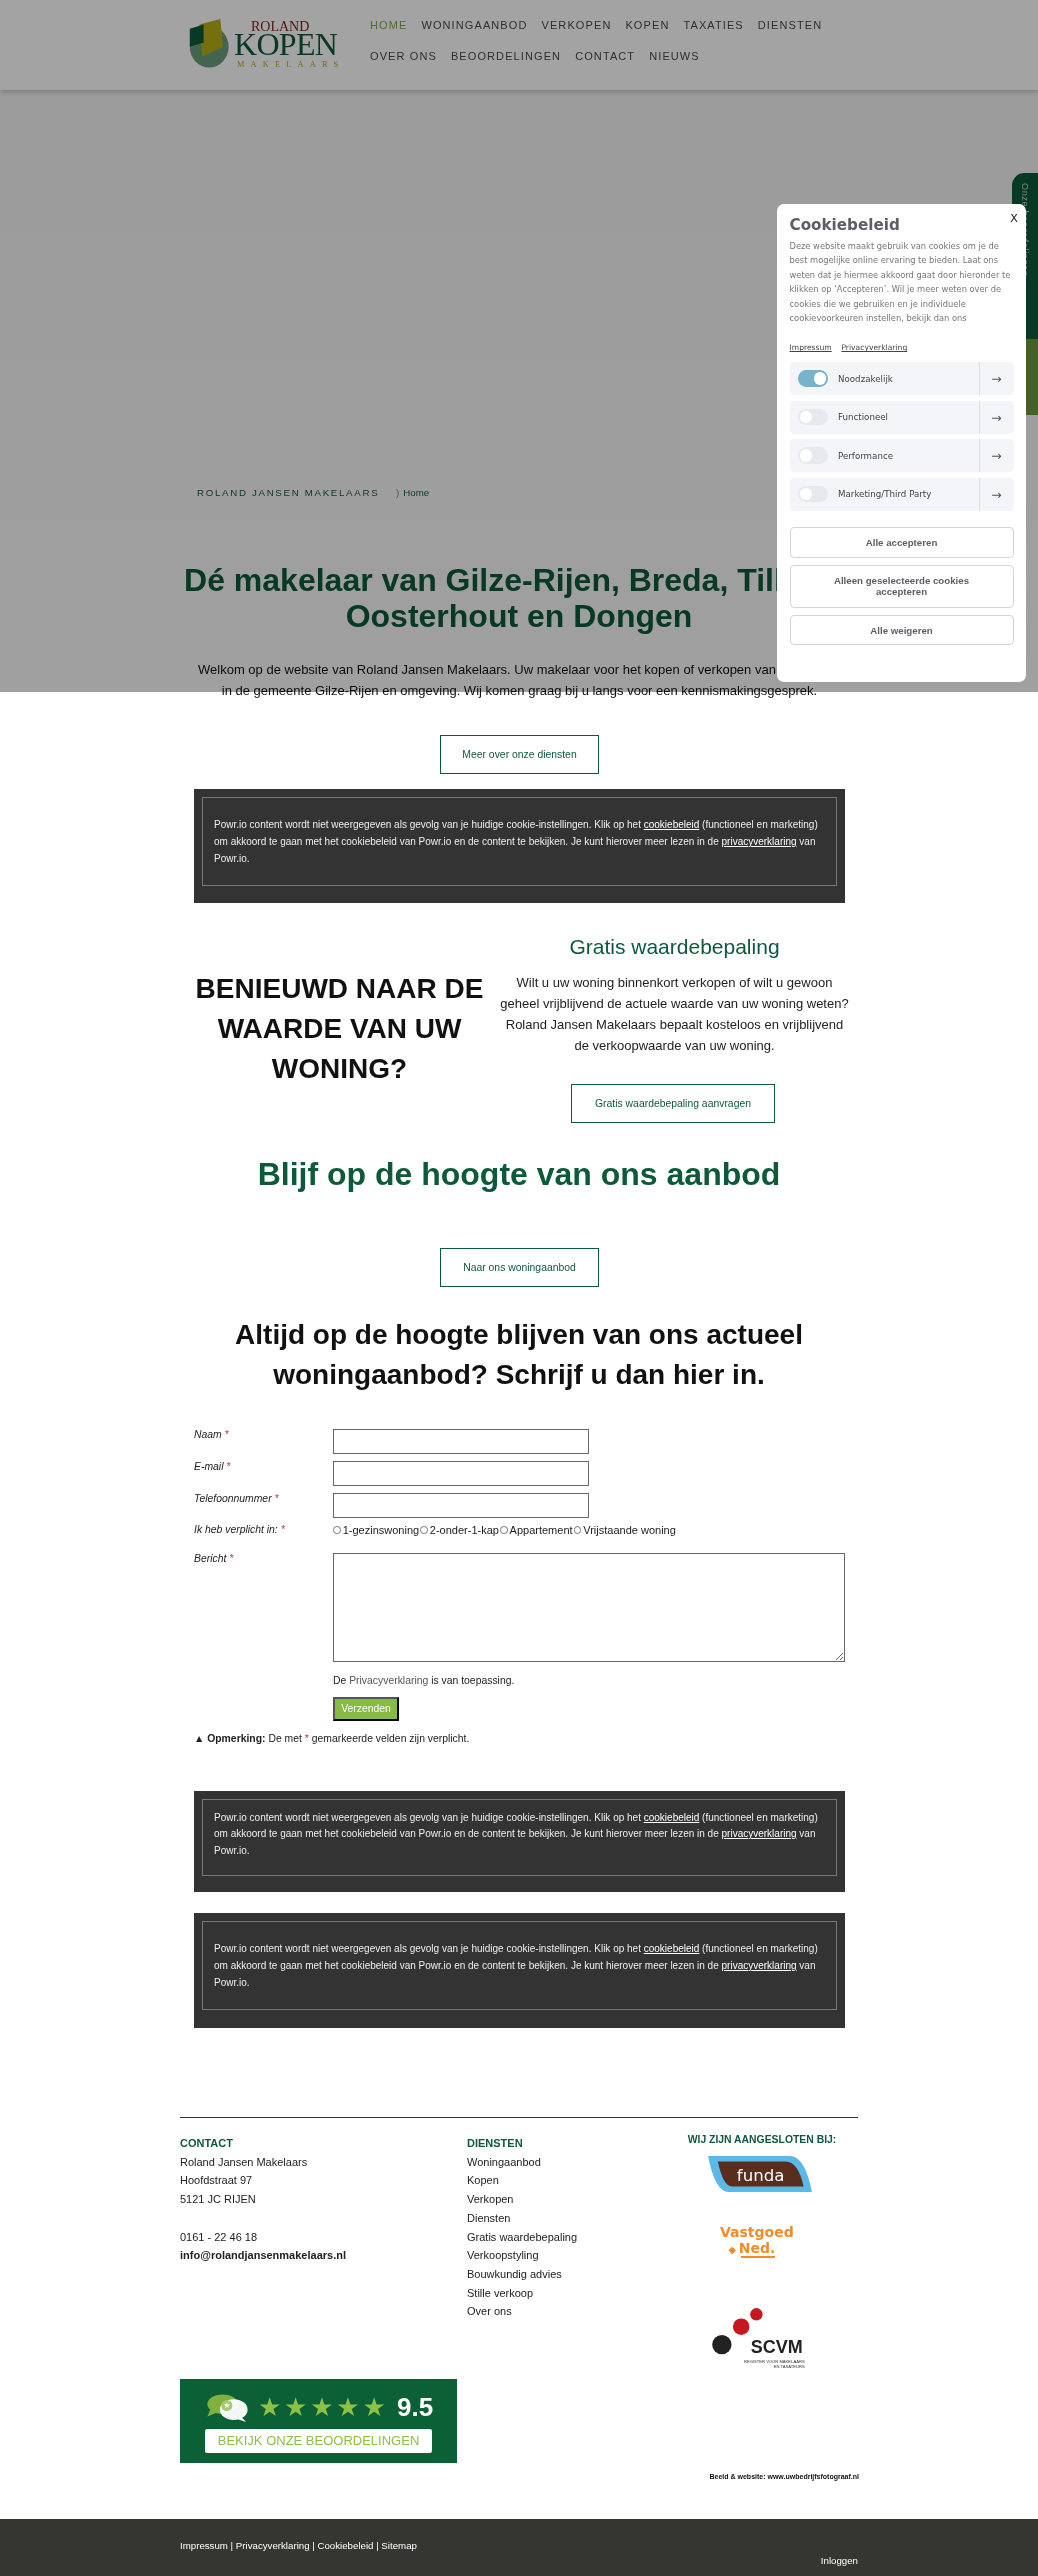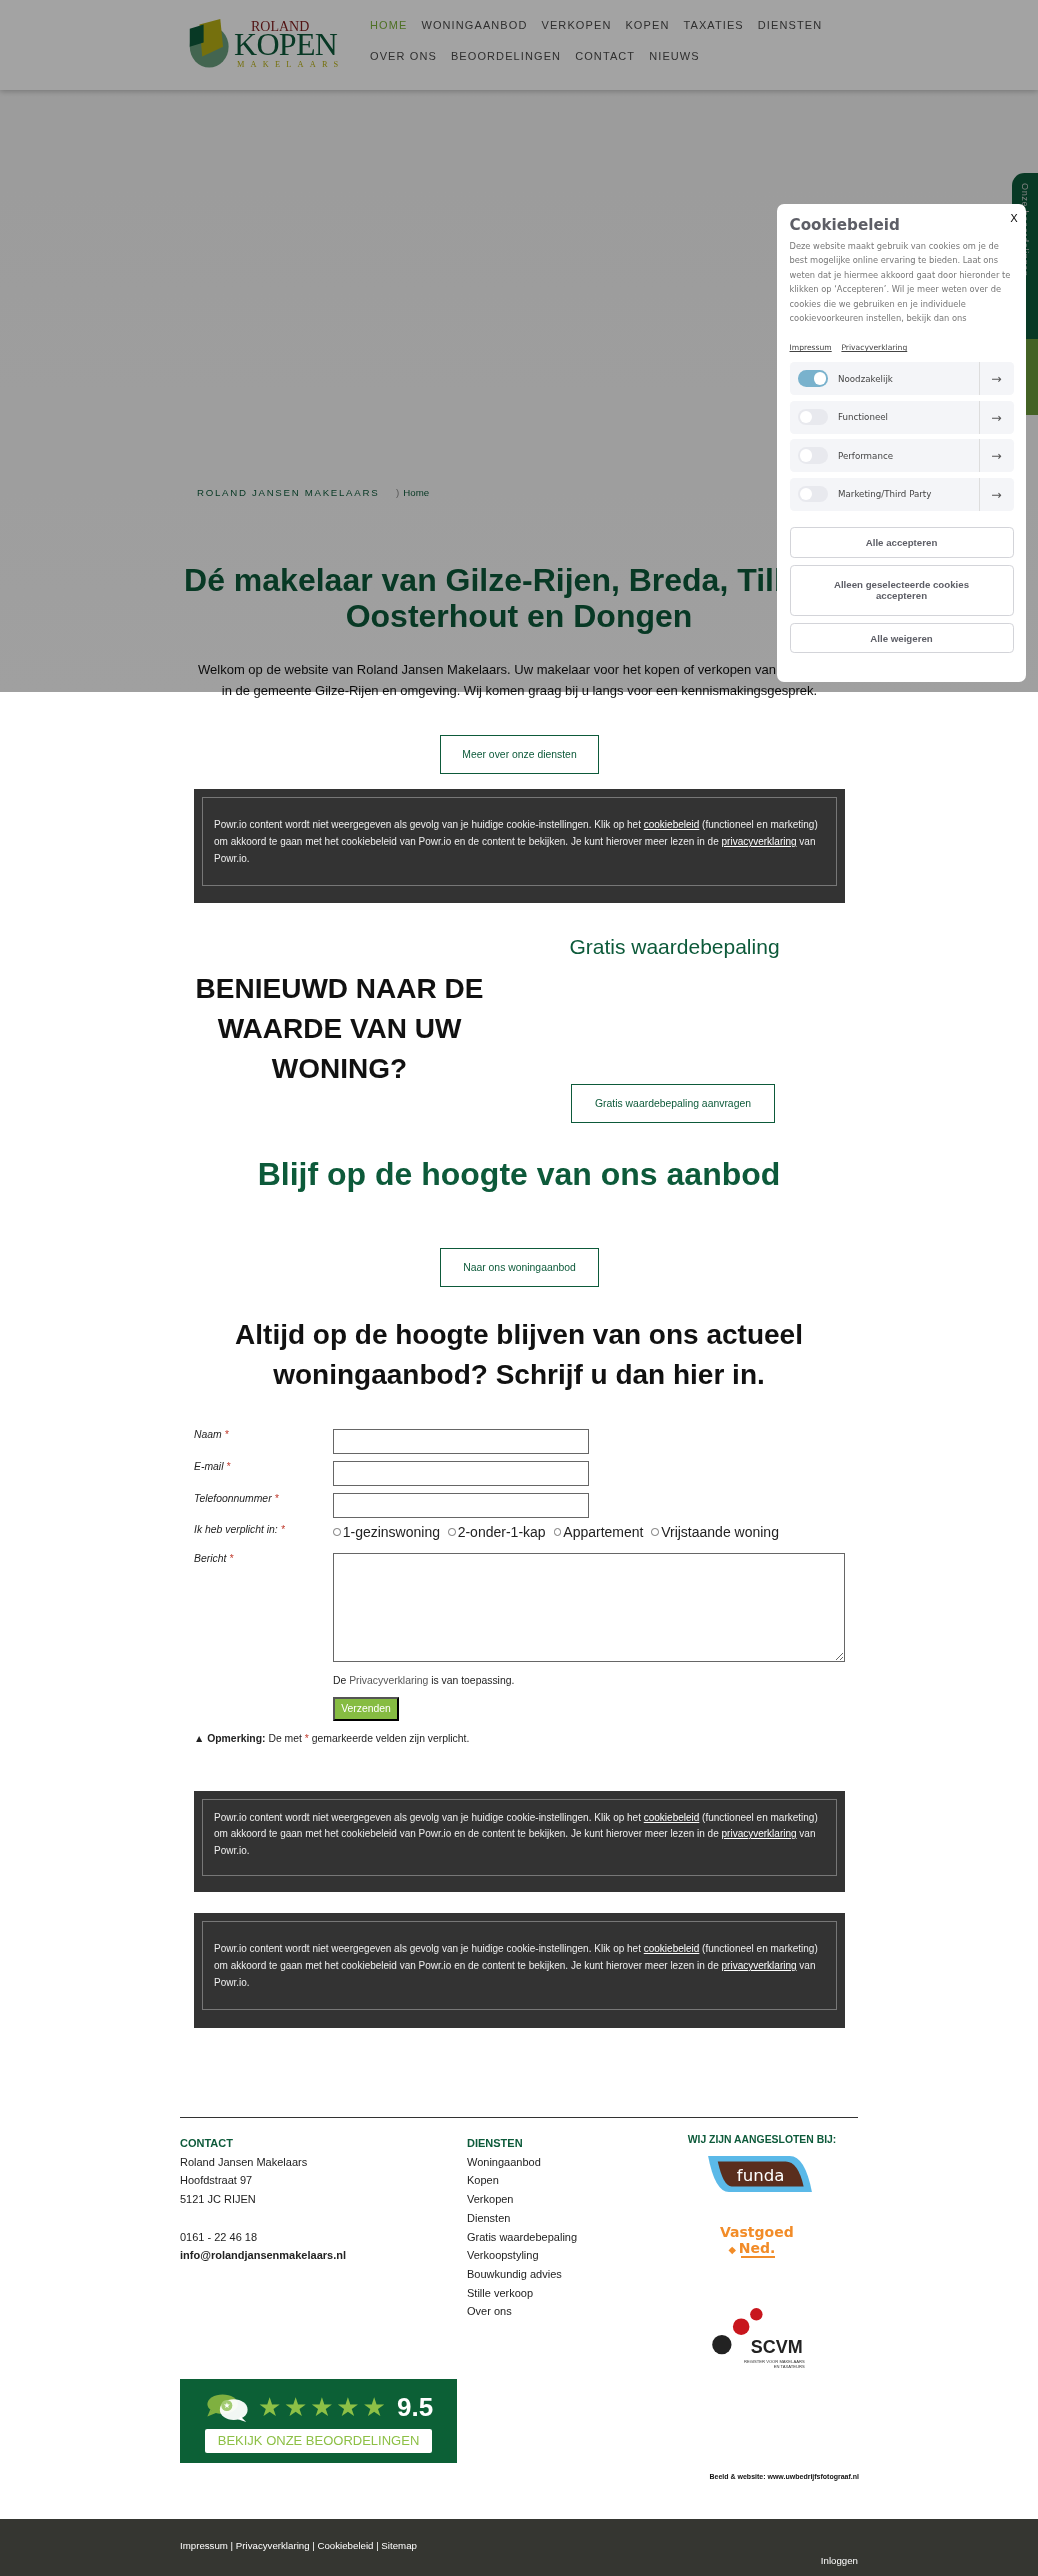--- a/index.html
+++ b/index.html
@@ -41,21 +41,21 @@
   .waarde-right h3 { font-size: 21px; font-weight: normal; color: #0d5a3a; margin-bottom: 12.5px; }
   .waarde-right p { font-size: 13px; line-height: 21px; color: #222; }
 
   .aanbod-title { position: absolute; left: 173px; width: 692px; top: 1156px; text-align: center; font-size: 32px; font-weight: bold; color: #0d5a3a; }
   .sub-title { position: absolute; left: 173px; width: 692px; top: 1315px; text-align: center; font-size: 28px; line-height: 40px; color: #111; }
 
   
   .form-label { position: absolute; left: 194px; font-size: 10.4px; color: #222; font-style: italic; }
   .req { color: #c0392b; }
   .form-input { position: absolute; left: 333px; width: 256px; height: 25px; border: 0.7px solid #666; background: #fff; }
-  .radios { position: absolute; left: 333px; top: 1524px; display: flex; gap: 8px; font-size: 14px; color: #222; }
+  .radios { position: absolute; left: 333px; top: 1524px; display: flex; gap: 1px; font-size: 11px; color: #222; }
   .radio { display: flex; align-items: center; gap: 2.1px; }
   .radio-circle { width: 7.6px; height: 7.6px; border: 0.7px solid #777; border-radius: 50%; display: inline-block; }
   .form-textarea { position: absolute; left: 333px; top: 1553px; width: 512px; height: 109px; border: 0.7px solid #666; background: #fff; }
   .privacy-note { position: absolute; left: 333px; top: 1675px; font-size: 10.4px; color: #222; }
   .privacy-note .link { color: #555; }
   .submit-btn { position: absolute; left: 333px; top: 1697px; width: 66px; height: 23.5px; background: #86bc42; color: #fff; font-size: 10.4px; display: flex; align-items: center; justify-content: center; }
   .remark { position: absolute; left: 194px; top: 1733px; font-size: 10.4px; color: #222; }
 
   
   .footer-line { position: absolute; left: 180px; top: 2117px; width: 678px; height: 1.4px; background: #333; }
@@ -133,20 +133,21 @@
 
 <div class="powr" style="top:789px; height:114px;">
   <div class="powr-inner">
     <span>Powr.io content wordt niet weergegeven als gevolg van je huidige cookie-instellingen. Klik op het </span><u>cookiebeleid</u><span> (functioneel en marketing) om akkoord te gaan met het cookiebeleid van Powr.io en de content te bekijken. Je kunt hierover meer lezen in de </span><u>privacyverklaring</u><span> van Powr.io.</span>
   </div>
 </div>
 
 <h2 class="waarde-left">BENIEUWD NAAR DE WAARDE VAN UW WONING?</h2>
 <div class="waarde-right">
   <h3>Gratis waardebepaling</h3>
+  <p>Wilt u uw woning binnenkort verkopen of wilt u gewoon geheel vrijblijvend de actuele waarde van uw woning weten? Roland Jansen Makelaars bepaalt kosteloos en vrijblijvend de verkoopwaarde van uw woning.</p>
 </div>
 <a class="btn-outline" style="left:571px; top:1084px; width:204px; height:39px;">Gratis waardebepaling aanvragen</a>
 
 <h2 class="aanbod-title">Blijf op de hoogte van ons aanbod</h2>
 <a class="btn-outline" style="left:440px; top:1248px; width:159px; height:39px;">Naar ons woningaanbod</a>
 <h2 class="sub-title">Altijd op de hoogte blijven van ons actueel woningaanbod? Schrijf u dan hier in.</h2>
 
 <label class="form-label" style="top:1429px;"><span>Naam</span> <span class="req">*</span></label>
 <input class="form-input" style="top: 1429px;" value="">
 <label class="form-label" style="top:1461px;"><span>E-mail</span> <span class="req">*</span></label>
@@ -298,16 +299,16 @@
   </div>
   <div class="cookie-cat">
     <div class="toggle">
         <span class="knob"></span>
       </div>
     <span class="cat-label">Marketing/Third Party</span>
     <span class="cat-arrow">→</span>
   </div>
   <div style="height:9.7px;"></div>
   <div class="cookie-btn" style="height:30.5px;">Alle accepteren</div>
-  <div class="cookie-btn" style="height:51px; padding:0 21px;">Alleen geselecteerde cookies accepteren</div>
+  <div class="cookie-btn" style="height:43px; padding:0 21px;">Alleen geselecteerde cookies accepteren</div>
   <div class="cookie-btn" style="height:30.5px;">Alle weigeren</div>
 </div>
 
 
 </body></html>

